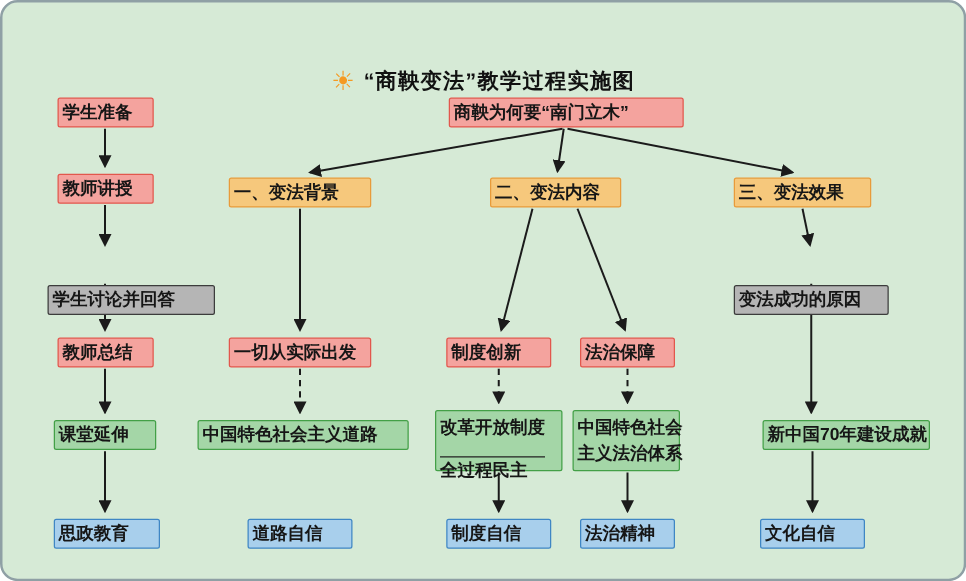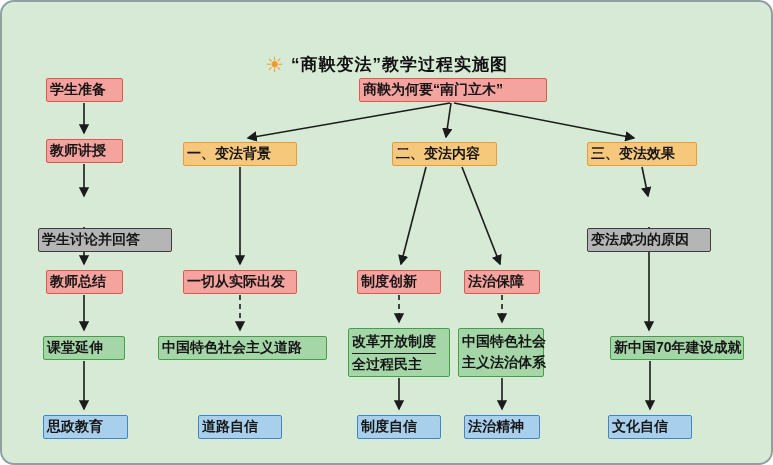--- a/index.html
+++ b/index.html
@@ -17,21 +17,21 @@
     padding:1px 3px; text-align:left; font-size:14px; font-weight:bold; color:#161616;
     border:1.5px solid; border-radius:2px; white-space:nowrap;
   }
   .node.tall { height:49px; line-height:21px; padding-top:2px; }
   .pink   { background:#f4a39e; border-color:#e2574d; }
   .orange { background:#f6c87c; border-color:#e89b3a; }
   .gray   { background:#b5b5b5; border-color:#3c3c3c;margin-top:26px; }
   .green  { background:#a4d6a7; border-color:#43a047; }
   .blue   { background:#a8cfec; border-color:#3f86c4; }
   svg.arrows { position:absolute; left:0; top:0; }
-  .u { display:inline-block; border-bottom:1.5px solid #222; padding-bottom:1px; }
+  .u { display:inline-block; border-bottom:1.5px solid #222; padding-bottom:13px; }
 </style>
 </head>
 <body>
 
 <div class="canvas">
 
   <div class="title">
     <span class="sun">☀</span><span>“商鞅变法”教学过程实施图</span>
   </div>
 

